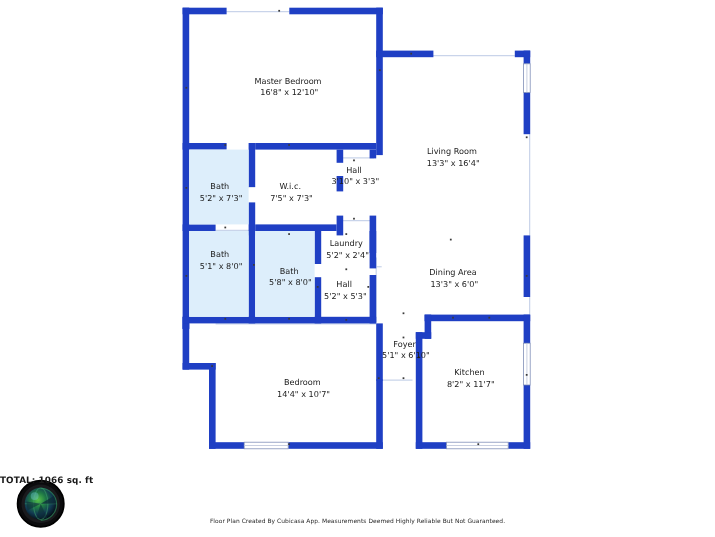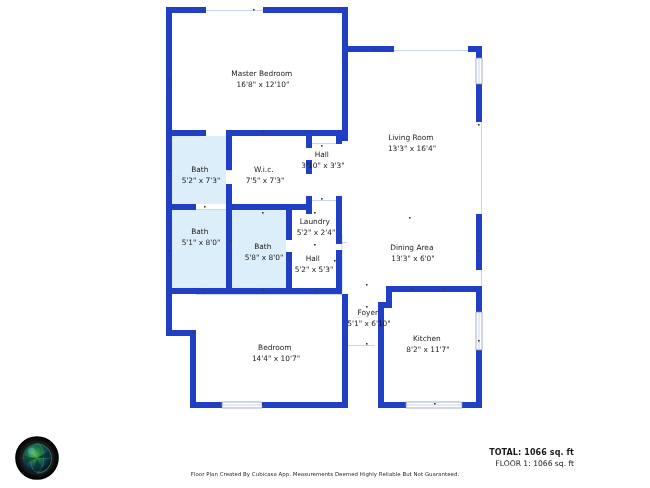--- a/index.html
+++ b/index.html
@@ -17,21 +17,21 @@
     fill:#1c1c1c;
     text-anchor:middle;
     font-size:7.4px;
   }
   .rm-label .nm{font-size:7.4px;}
   .rm-label .dm{font-size:7.4px;}
   #logo{
     position:absolute;left:13px;top:434px;width:48px;height:48px;
   }
   #totals{
-    position:absolute;left:0;top:448px;width:574px;text-align:right;
+    position:absolute;left:0;top:432px;width:574px;text-align:left;
     line-height:10px;
   }
   #totals .t1{
     font-family:"DejaVu Sans", sans-serif;
     font-weight:bold;font-size:8px;color:#1a1a1a;letter-spacing:.1px;
     display:block;
   }
   #totals .t2{
     font-family:"DejaVu Sans", sans-serif;
     font-size:7.6px;color:#1a1a1a;display:block;margin-top:1px;
@@ -270,17 +270,16 @@
       <path d="M24 24 L36 17 L38 24 Z" fill="#0d2b38" opacity=".75"></path>
       <path d="M24 24 L30 37 L20 37 Z" fill="#0d2b38" opacity=".6"></path>
       <path d="M24 24 L12 30 L11 22 Z" fill="#0d2b38" opacity=".6"></path>
       <circle cx="18.5" cy="17" r="3.6" fill="#7fd0f0" opacity=".35"></circle>
       <circle cx="24" cy="24" r="21" fill="none" stroke="#000000" stroke-width="1.6"></circle>
     </svg>
   </div>
 
   <div id="totals">
     <span class="t1">TOTAL: 1066 sq. ft</span>
-    <span class="t2">FLOOR 1: 1066 sq. ft</span>
   </div>
   <div id="disclaimer">Floor Plan Created By Cubicasa App. Measurements Deemed Highly Reliable But Not Guaranteed.</div>
 
 </div>
 
 </body></html>

